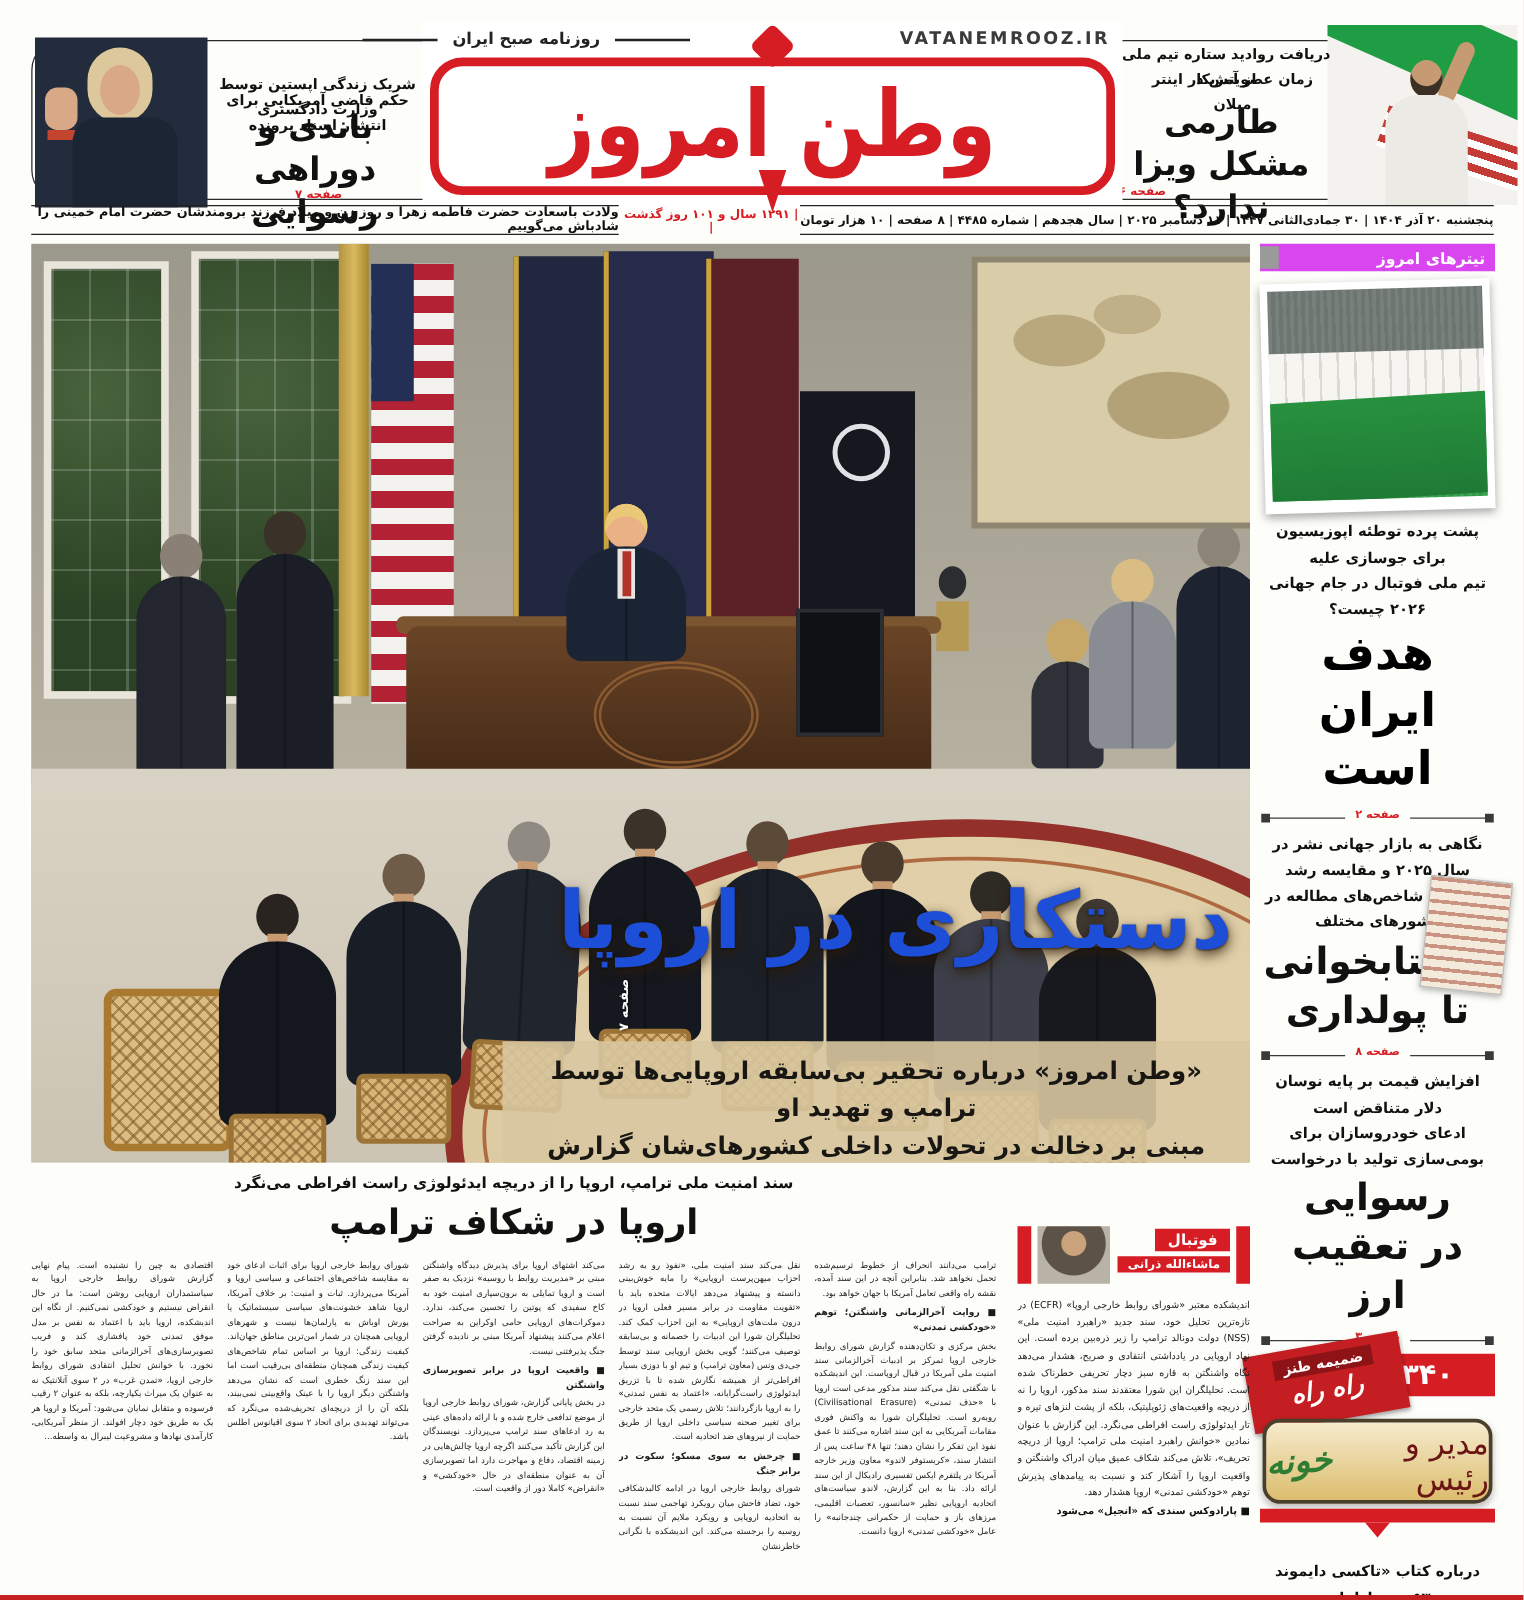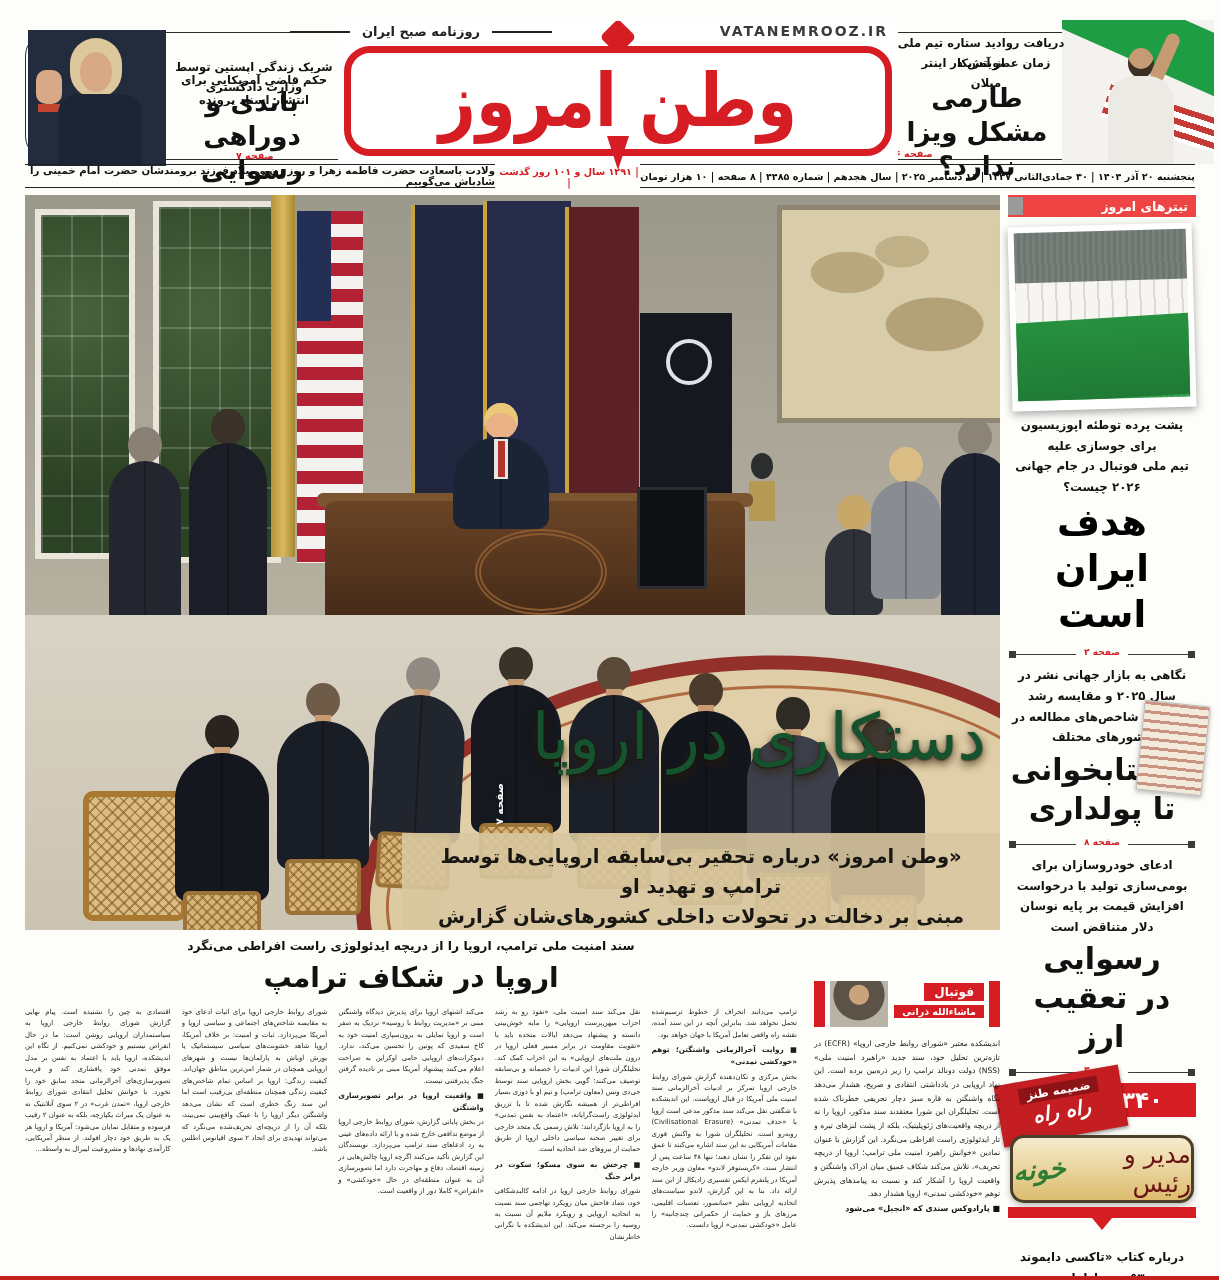--- a/index.html
+++ b/index.html
@@ -72,29 +72,29 @@
   .chair-empty{position:absolute;left:58px;top:596px;width:104px;}
   .chair-empty .back{height:118px;border:6px solid #a8792f;border-radius:10px;background-color:#dcbc80;
      background-image:repeating-linear-gradient(45deg,rgba(122,85,35,.5) 0 2px,transparent 2px 8px),repeating-linear-gradient(-45deg,rgba(122,85,35,.5) 0 2px,transparent 2px 8px);}
   .ph-floor{position:absolute;left:0;right:0;top:420px;bottom:0;background:linear-gradient(#d9d3c5,#ccc4b2);}
   .rug{position:absolute;left:330px;top:462px;width:740px;height:430px;border:14px solid #93302a;border-radius:50%;
      background:radial-gradient(ellipse at 50% 45%,#e0cfa8 55%,#d3bd90);transform:rotate(-5deg);}
   .rug .inner{position:absolute;inset:16px;border:3px solid #b06a42;border-radius:50%;}
   .rug .medal{position:absolute;left:44%;top:32%;width:66px;height:46px;background:#43462f;border:5px solid #c2a564;border-radius:50%;}
   .standman{position:absolute;}
   
-  .ph-headline{position:absolute;right:14px;top:505px;font-size:64px;font-weight:normal;color:#14532d;letter-spacing:-1px;
+  .ph-headline{position:absolute;right:14px;top:505px;font-size:64px;font-weight:bold;color:#1d4ed8;letter-spacing:-1px;
      text-shadow:0 4px 10px rgba(45,28,10,.9),0 1px 2px rgba(0,0,0,.7);z-index:9;}
   .ph-sub{position:absolute;right:0;top:638px;width:566px;background:rgba(216,199,160,.9);padding:9px 16px;z-index:9;
      font-size:19.5px;font-weight:bold;color:#191713;text-align:center;line-height:1.55;}
   .ph-pageref{position:absolute;left:468px;top:588px;z-index:9;writing-mode:vertical-rl;transform:rotate(180deg);
      color:#fff;font-size:10.5px;font-weight:bold;text-shadow:0 1px 3px rgba(0,0,0,.8);}
   
   .sb{position:absolute;left:1008px;top:195px;width:188px;height:1085px;}
-  .sb-head{height:22px;background:#ef4444;color:#fff;font-size:12.5px;font-weight:bold;
+  .sb-head{height:22px;background:#d946ef;color:#fff;font-size:12.5px;font-weight:bold;
      display:flex;align-items:center;padding:0 8px;position:relative;}
   .sb-head .sq{position:absolute;left:0;top:2px;width:15px;height:18px;background:#9a9a9a;}
   .polaroid{margin:8px 2px 4px;background:#fff;box-shadow:0 3px 8px rgba(0,0,0,.35);padding:6px 6px 10px;transform:rotate(-1.6deg);}
   .pol-img{height:168px;position:relative;overflow:hidden;background:
      repeating-linear-gradient(90deg,rgba(255,255,255,.08) 0 3px,transparent 3px 6px),
      linear-gradient(#6c7570 0 34%,#f0efec 34% 52%,#2e9a45 52% 100%);}
   .pol-img .players{position:absolute;left:0;right:0;top:30%;height:24%;background:
      repeating-linear-gradient(90deg,#f6f5f2 0 12px,#dcd9d2 12px 14px);}
   .pol-img .flagband{position:absolute;left:-8px;right:-8px;top:52%;bottom:0;background:linear-gradient(#27913f,#1f7a35);transform:rotate(-2deg);}
   .sb-cap{font-size:11.8px;font-weight:bold;text-align:center;line-height:1.75;margin-top:6px;}
@@ -339,22 +339,22 @@
     </div>
     <div class="sb-big-blk">
       <div>از کتابخوانی</div>
       <div>تا پولداری</div>
     </div>
     <div class="divider">
         <span class="lbl">صفحه ۸</span>
       </div>
 
     <div class="sb-cap">
+      <div>افزایش قیمت بر پایه نوسان دلار متناقض است</div>
       <div>ادعای خودروسازان برای بومی‌سازی تولید با درخواست</div>
-      <div>افزایش قیمت بر پایه نوسان دلار متناقض است</div>
     </div>
     <div class="sb-big-blk">
       <div>رسوایی</div>
       <div>در تعقیب ارز</div>
     </div>
     <div class="divider">
         <span class="lbl">صفحه ۳</span>
       </div>
 
     <div class="thumb-paper"></div>

